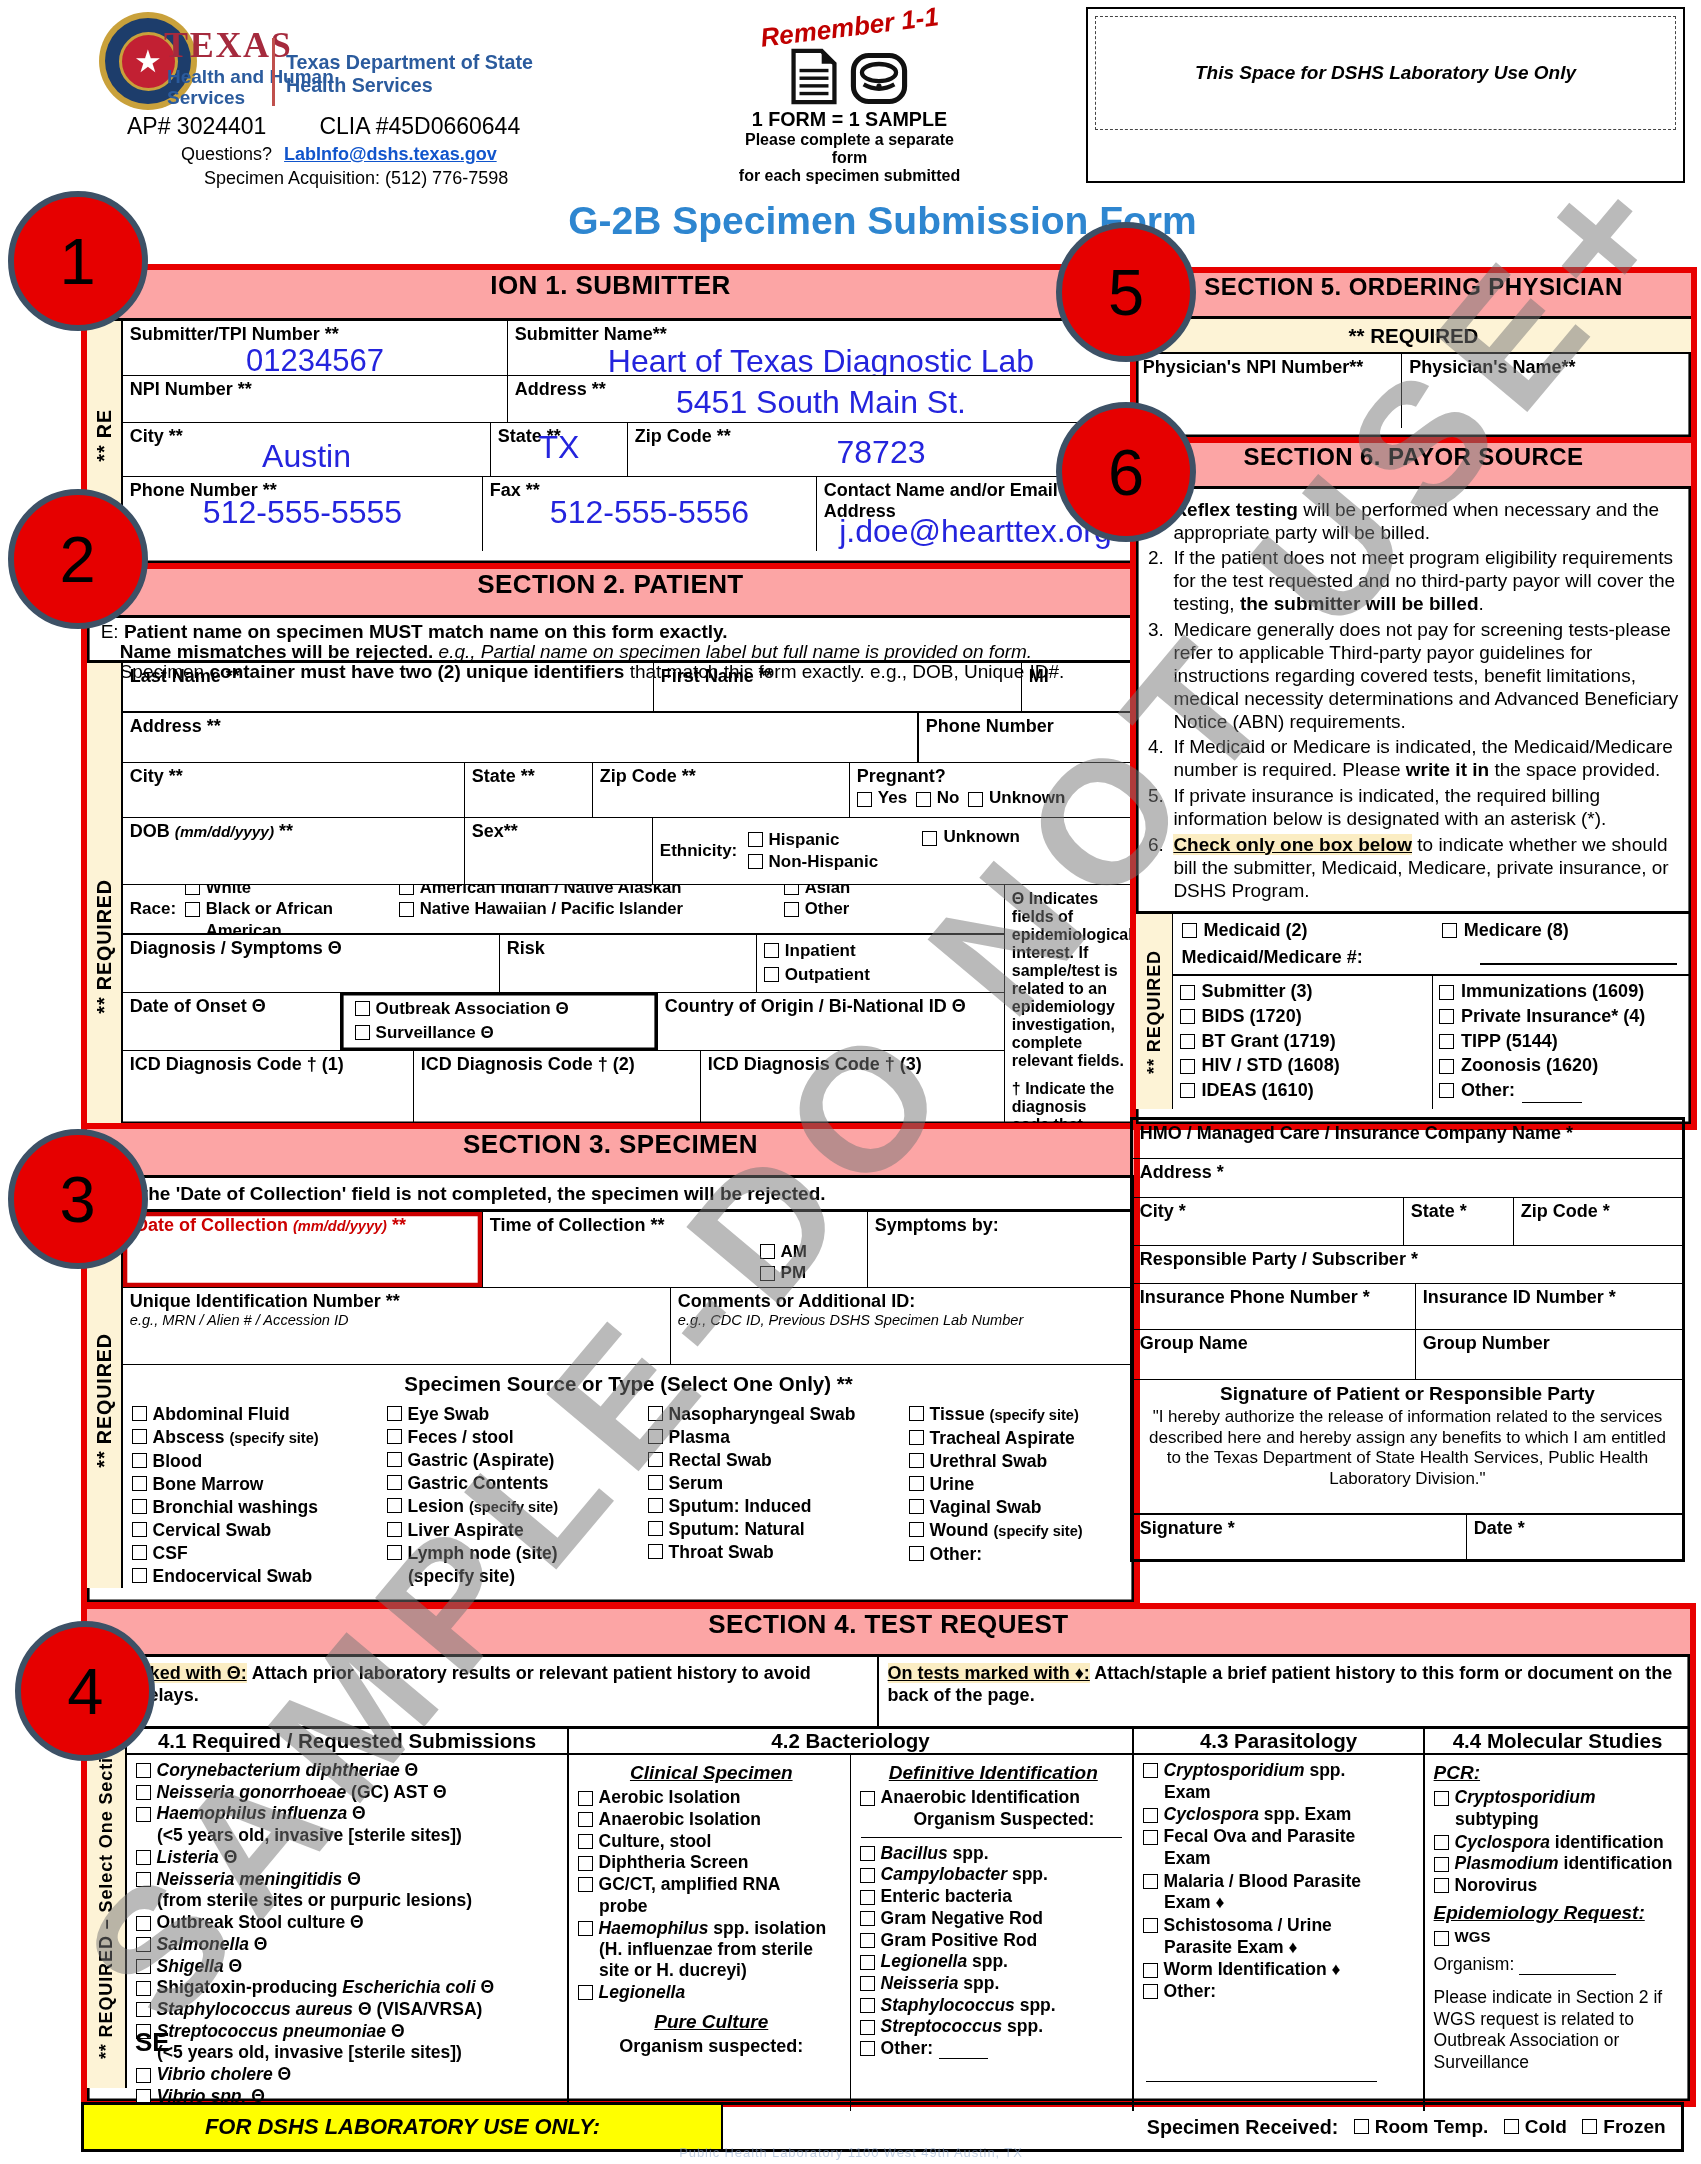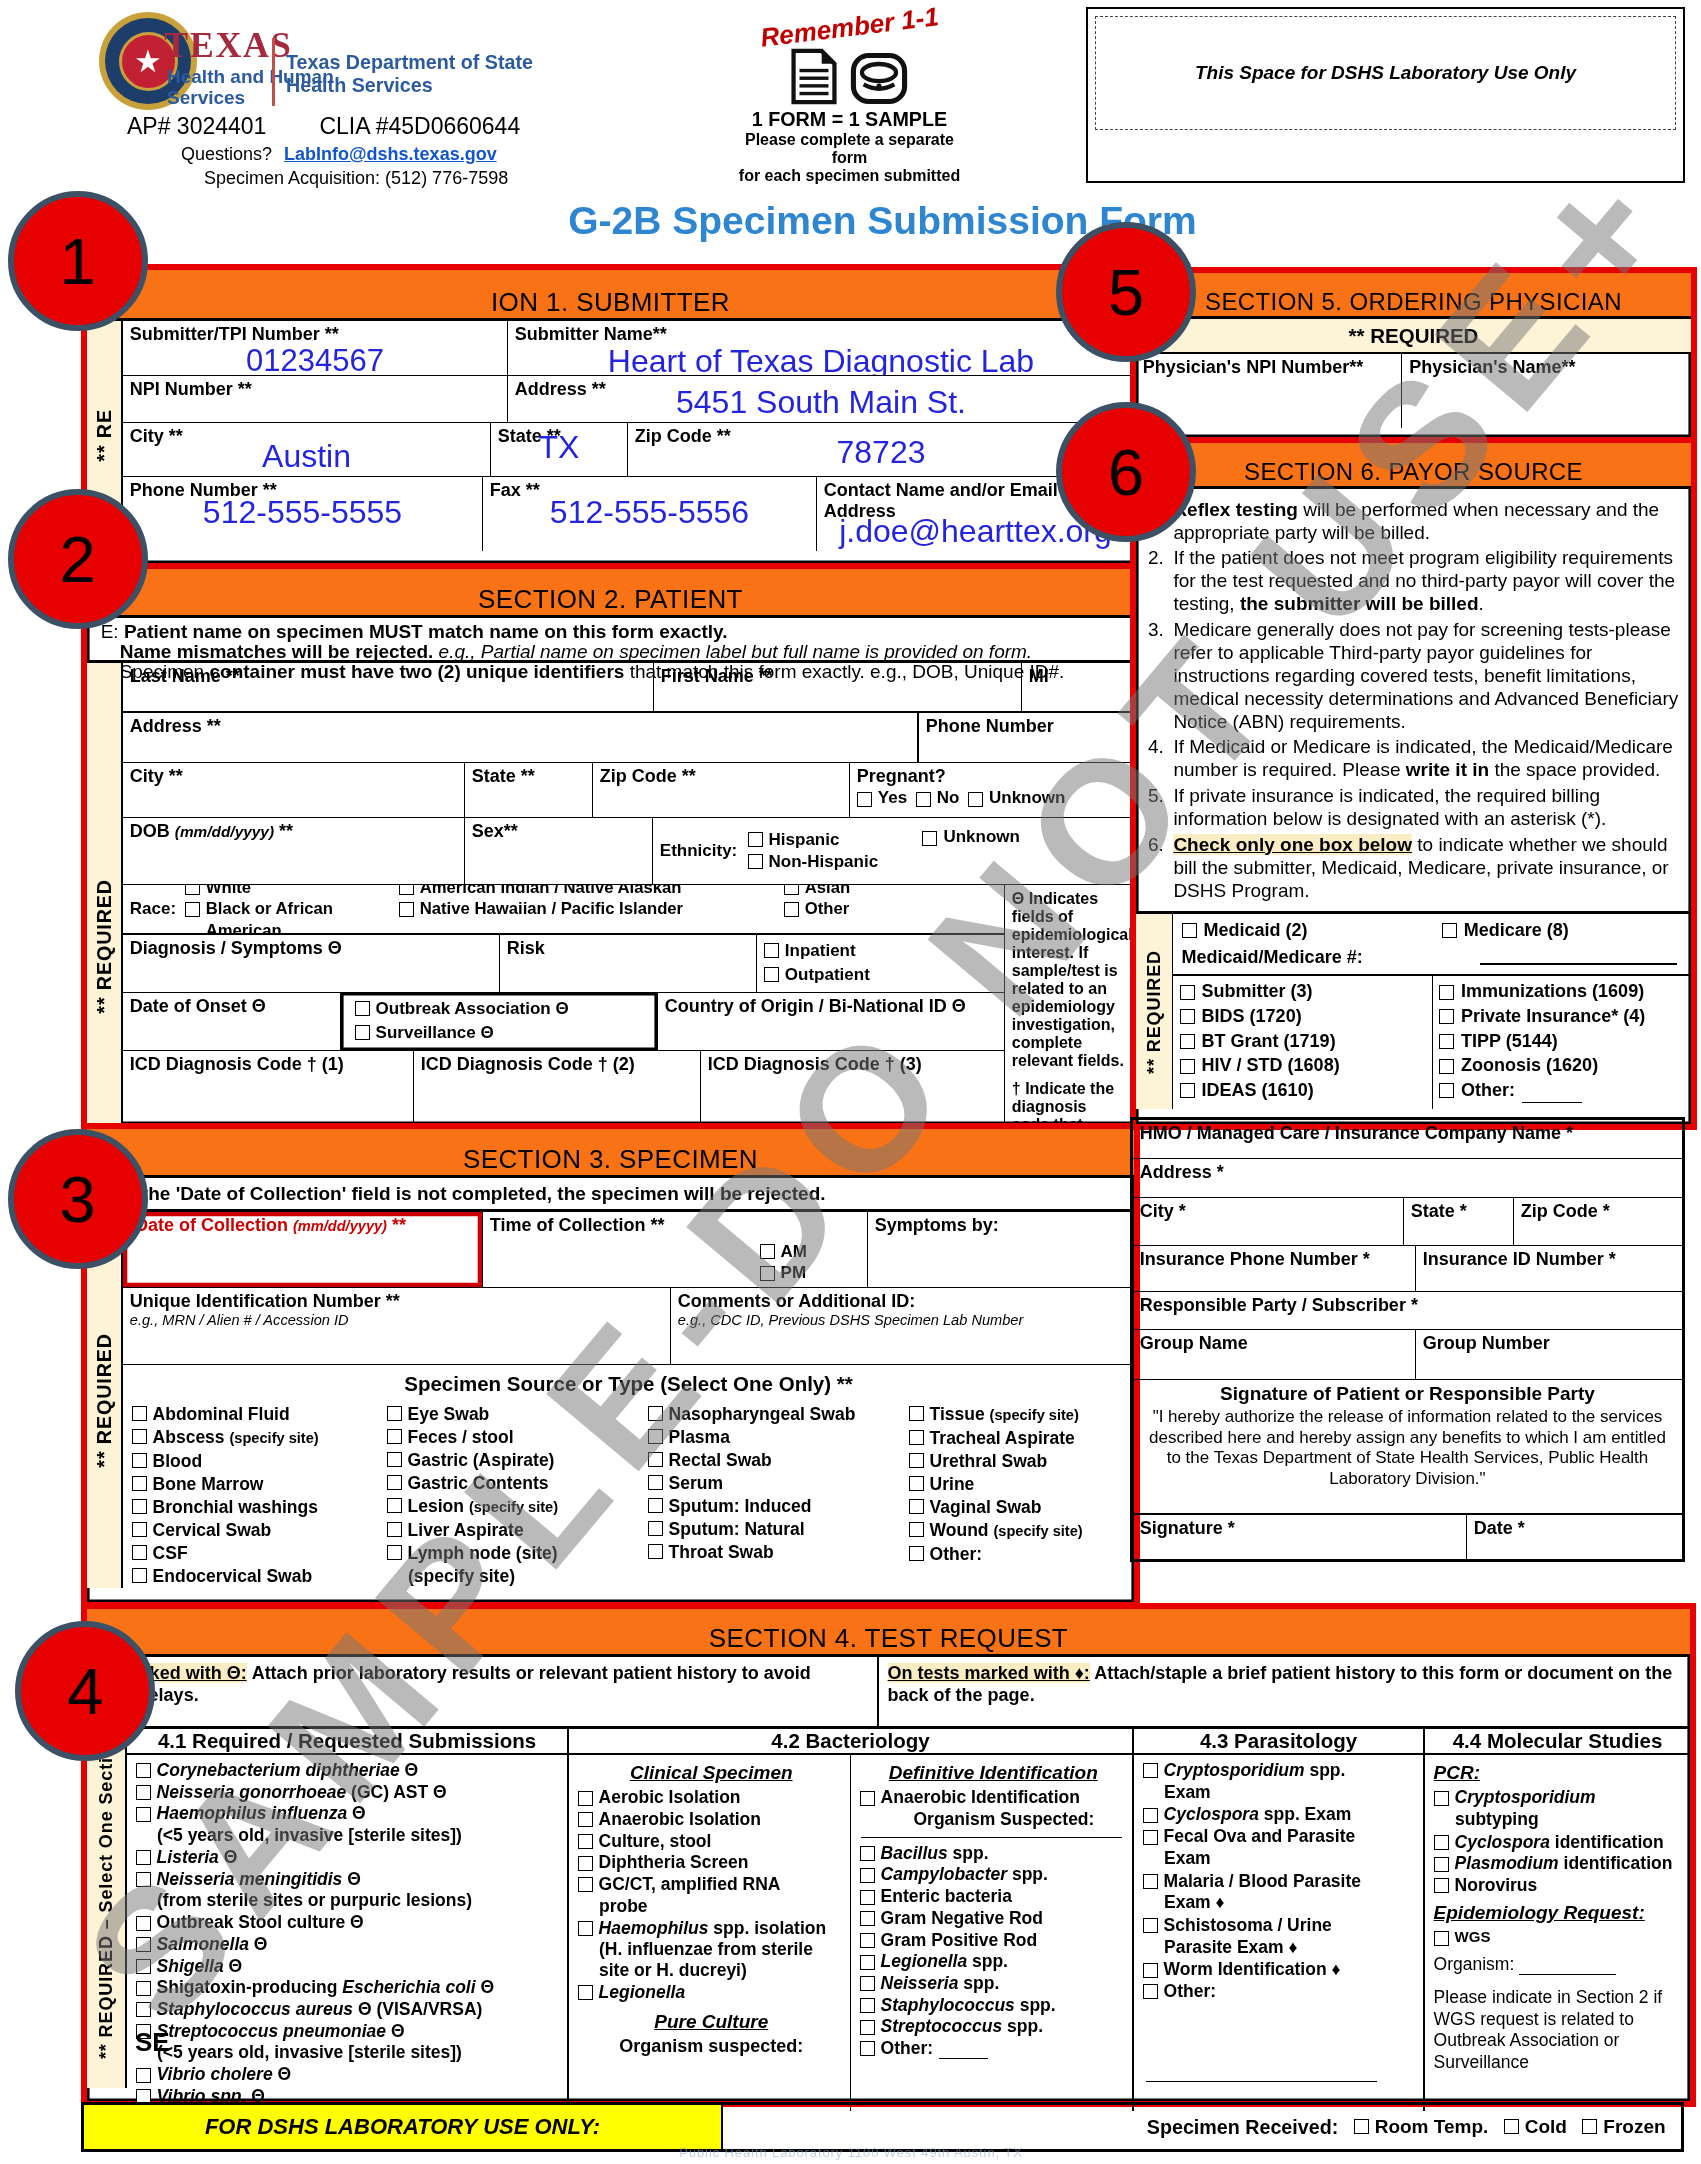--- a/index.html
+++ b/index.html
@@ -1,21 +1,21 @@
 <!DOCTYPE html>
 <html style="font-size:13.7px"><head>
 <meta charset="utf-8">
 <style>
   html,body{margin:0;padding:0;background:#fff}
   .page{position:relative;width:1702px;height:2164px;background:#fff;overflow:hidden;
         font-family:"Liberation Sans",sans-serif;color:#000}
   .abs{position:absolute}
   .sec{position:absolute;border:6.8px solid #e80000;background:#fff;box-shadow:inset 0 0 0 2.6px #000}
-  .band{background:#f97316;border-bottom:3.4px solid #000;display:flex;align-items:flex-end;justify-content:center;
-        font-weight:normal;font-size:26px;letter-spacing:0.4px}
+  .band{background:#fca5a5;border-bottom:3.4px solid #000;display:flex;align-items:flex-start;justify-content:center;
+        font-weight:bold;font-size:26px;letter-spacing:0.4px}
   .strip{background:#fdf3d6;border-right:2.6px solid #000;display:flex;align-items:center;justify-content:center;overflow:hidden}
   .vtext{writing-mode:vertical-rl;transform:rotate(180deg);font-weight:bold;font-size:19.7px;letter-spacing:0.9px;white-space:nowrap}
   .r{display:flex;border-bottom:1.7px solid #000;box-sizing:border-box}
   .r:last-child{border-bottom:none}
   .c{border-right:1.7px solid #000;padding:2.6px 6.8px;position:relative;box-sizing:border-box;overflow:hidden}
   .c:last-child{border-right:none}
   .lbl{font-weight:bold;font-size:18px}
   .hint{font-style:italic;font-size:14.6px}
   .hand{color:#2424dd;font-size:32px;text-align:center;line-height:1.05;font-weight:400}
   .cb{width:13px;height:13px;border:1.7px solid #000;display:inline-block;flex:none;background:#fff}
@@ -606,27 +606,27 @@
         <div class="c" style="flex:1"><span class="lbl">HMO / Managed Care / Insurance Company Name *</span></div>
       </div>
     <div class="r" style="height:39px">
         <div class="c" style="flex:1"><span class="lbl">Address *</span></div>
       </div>
     <div class="r" style="height:48px">
       <div class="c" style="flex:1"><span class="lbl">City *</span></div>
       <div class="c" style="width:110px"><span class="lbl">State *</span></div>
       <div class="c" style="width:168px"><span class="lbl">Zip Code *</span></div>
     </div>
+    <div class="r" style="height:38px">
+        <div class="c" style="flex:1"><span class="lbl">Responsible Party / Subscriber *</span></div>
+      </div>
     <div class="r" style="height:46px">
       <div class="c" style="width:283px"><span class="lbl">Insurance Phone Number *</span></div>
       <div class="c" style="flex:1"><span class="lbl">Insurance ID Number *</span></div>
     </div>
-    <div class="r" style="height:38px">
-        <div class="c" style="flex:1"><span class="lbl">Responsible Party / Subscriber *</span></div>
-      </div>
     <div class="r" style="height:50px">
       <div class="c" style="width:283px"><span class="lbl">Group Name</span></div>
       <div class="c" style="flex:1"><span class="lbl">Group Number</span></div>
     </div>
     <div class="r" style="height:134px;display:block;padding:3.4px 8.6px;box-sizing:border-box">
       <div style="text-align:center;font-weight:bold;font-size:19px">Signature of Patient or Responsible Party</div>
       <div style="text-align:center;font-size:17px;line-height:20.5px;margin-top:1.7px">"I hereby authorize the release of information related to the services described here and hereby assign any benefits to which I am entitled to the Texas Department of State Health Services, Public Health Laboratory Division."</div>
     </div>
     <div class="r" style="flex:1;border-top:1.7px solid #000">
       <div class="c" style="width:334px"><span class="lbl">Signature *</span></div>

